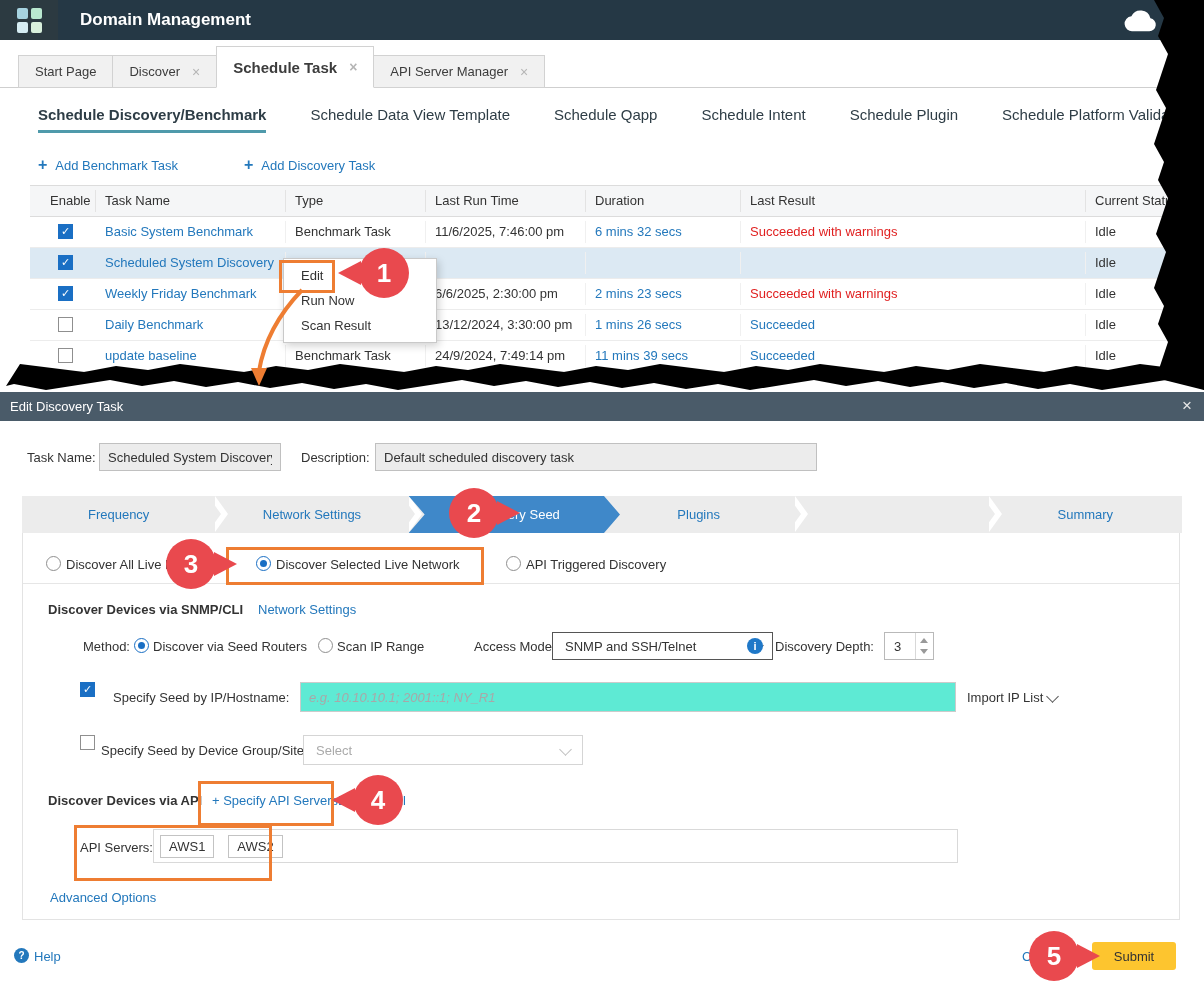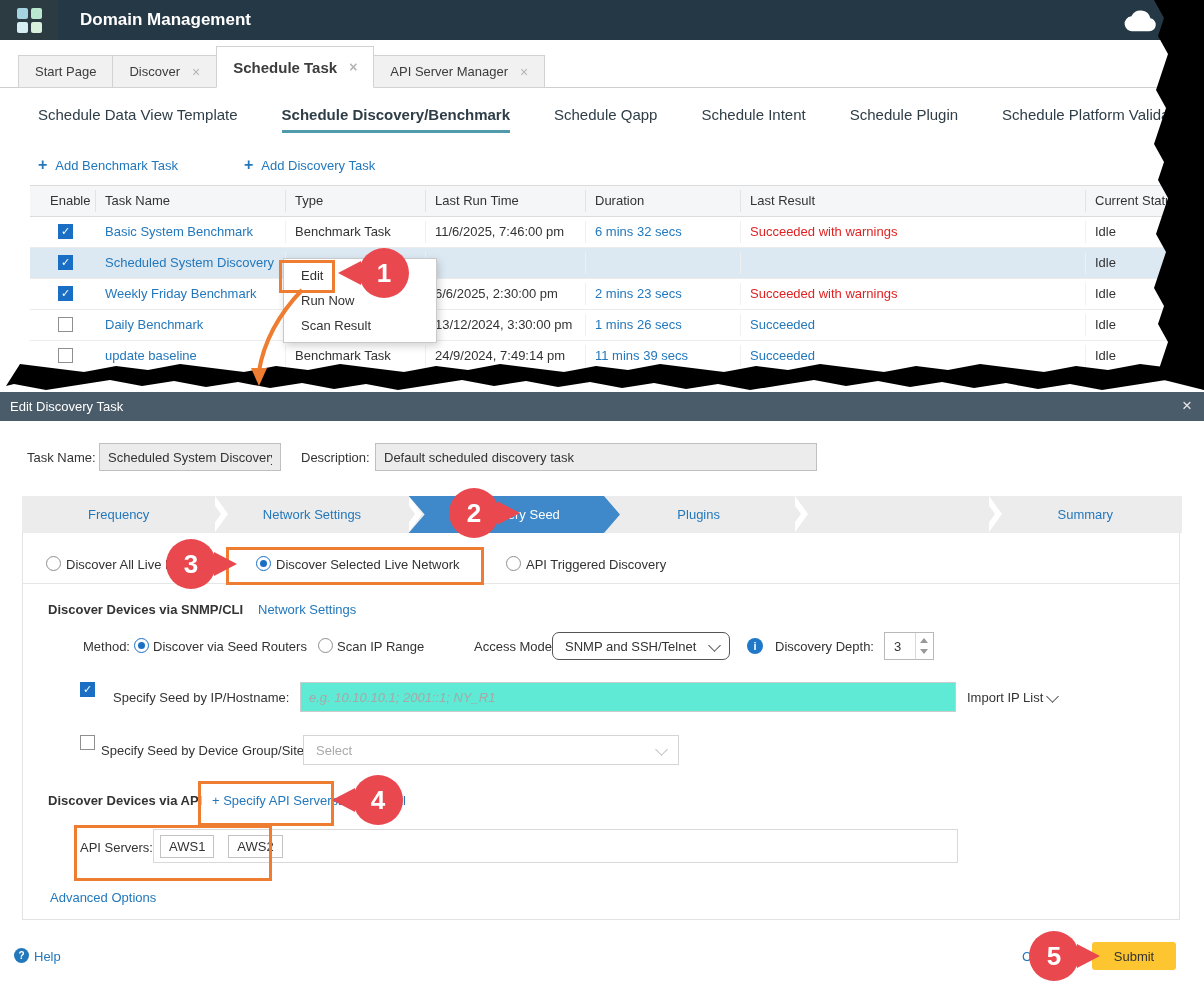--- a/index.html
+++ b/index.html
@@ -147,22 +147,22 @@
       <span>Schedule Task</span>
       <span class="tclose">×</span>
     </div>
     <div class="wtab">
       <span>API Server Manager</span>
       <span class="tclose">×</span>
     </div>
   </div>
 
 <div class="stabs">
+    <div class="stab active">Schedule Discovery/Benchmark</div>
     <div class="stab">Schedule Data View Template</div>
-    <div class="stab active">Schedule Discovery/Benchmark</div>
     <div class="stab">Schedule Qapp</div>
     <div class="stab">Schedule Intent</div>
     <div class="stab">Schedule Plugin</div>
     <div class="stab">Schedule Platform Validation</div>
   </div>
 
 <div class="addrow">
   <div class="addlink">
     <span class="plus">+</span>
     <span>Add Benchmark Task</span>
@@ -323,42 +323,42 @@
 <span class="flabel bold" style="left:48px;top:602px;">Discover Devices via SNMP/CLI</span>
 <span class="blink" style="left:258px;top:602px;">Network Settings</span>
 
 <span class="flabel" style="left:83px;top:639px;">Method:</span>
 <div class="radio sel" style="left:134px;top:638px;"></div>
 <span class="flabel" style="left:153px;top:639px;">Discover via Seed Routers</span>
 <div class="radio" style="left:318px;top:638px;"></div>
 <span class="flabel" style="left:337px;top:639px;">Scan IP Range</span>
 
 <span class="flabel" style="left:474px;top:639px;">Access Mode:</span>
-<div class="selectbox" style="left:552px;top:632px;width:178px;height:28px;border-radius:7px;">
+<div class="selectbox" style="left:552px;top:632px;width:221px;height:28px;">
   <span class="flabel" style="left:12px;top:6px;">SNMP and SSH/Telnet</span>
   <span class="chevdn" style="right:10px;top:8px;"></span>
 </div>
 <div class="info" style="left:747px;top:638px;">i</div>
 <span class="flabel" style="left:775px;top:639px;">Discovery Depth:</span>
 <div class="spin" style="left:884px;top:632px;width:50px;height:28px;">
   <span class="num">3</span>
   <span class="div"></span>
   <span class="tri up" style="right:5px;top:5px;"></span>
   <span class="tri dn" style="right:5px;bottom:5px;"></span>
 </div>
 
 <div class="cb checked" style="left:80px;top:682px;"></div>
 <span class="flabel" style="left:101px;top:690px;margin-left:12px;">Specify Seed by IP/Hostname:</span>
 <input class="winput" style="left: 300px; top: 682px; width: 656px; height: 30px;" placeholder="e.g. 10.10.10.1; 2001::1; NY_R1">
 <span class="flabel" style="left:967px;top:690px;cursor:pointer;">Import IP List</span>
 <span class="chevdn" style="left:1048px;top:692px;border-color:#555;position:absolute;"></span>
 
 <div class="cb" style="left:80px;top:735px;"></div>
 <span class="flabel" style="left:101px;top:743px;">Specify Seed by Device Group/Site:</span>
-<div class="selectbox" style="left:303px;top:735px;width:376px;height:30px;border-color:#d5d5d5;">
+<div class="selectbox" style="left:303px;top:735px;width:280px;height:30px;border-color:#d5d5d5;">
   <span class="flabel" style="left:12px;top:7px;color:#aaa;">Select</span>
   <span class="chevdn" style="right:12px;top:9px;border-color:#c0c0c0;"></span>
 </div>
 
 <span class="flabel bold" style="left:48px;top:793px;">Discover Devices via API</span>
 <span class="blink" style="left:212px;top:793px;">+ Specify API Servers</span>
 <span class="blink" style="left:338px;top:793px;">Deselect All</span>
 
 <span class="flabel" style="left:80px;top:840px;">API Servers:</span>
 <div class="chipfield" style="left:153px;top:829px;width:805px;height:34px;">

